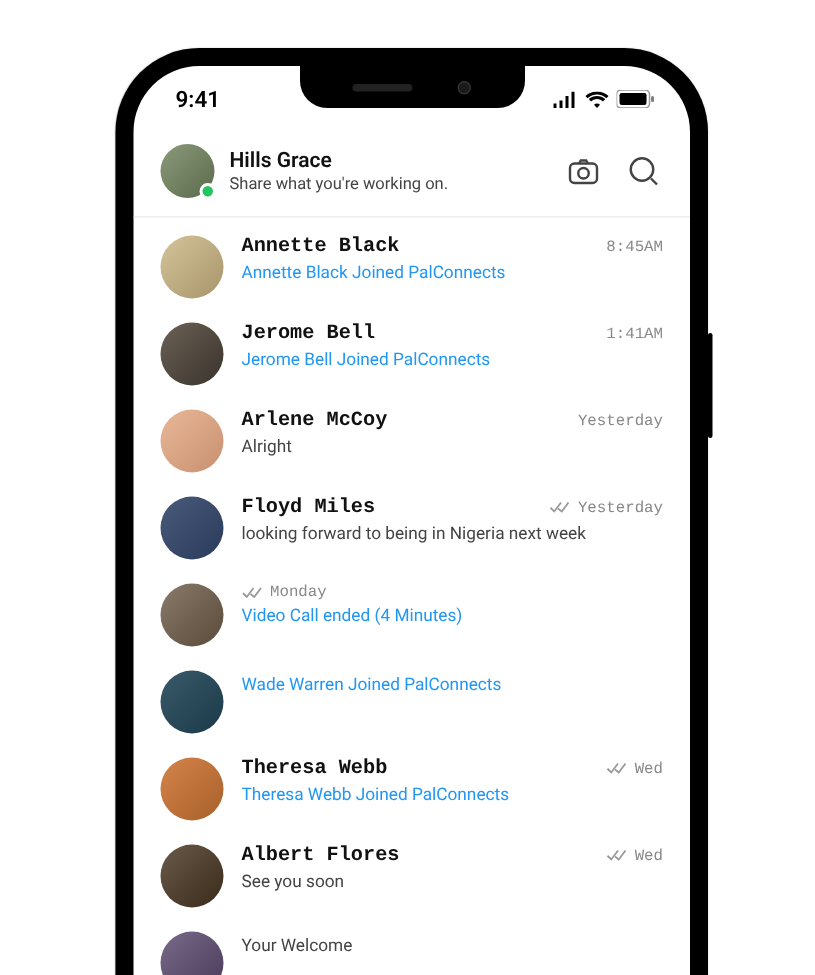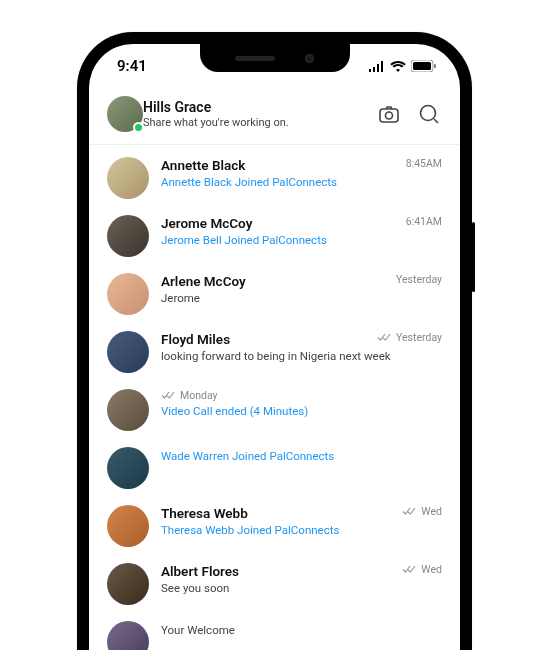--- a/index.html
+++ b/index.html
@@ -78,20 +78,21 @@
     font-size: 15px;
     font-weight: 600;
     color: #000;
   }
   .status-right { display: flex; gap: 5px; align-items: center; }
   .signal, .wifi, .battery { display: inline-flex; }
   .header {
     display: flex;
     align-items: center;
     padding: 8px 18px 12px;
+    gap: 10px;
     border-bottom: 1px solid #eee;
   }
   .header-avatar {
     width: 36px;
     height: 36px;
     border-radius: 50%;
     background: linear-gradient(135deg,#8a9a7a,#5a6a4a);
     position: relative;
     flex-shrink: 0;
   }
@@ -126,21 +127,21 @@
     gap: 12px;
     cursor: pointer;
   }
   .avatar {
     width: 42px;
     height: 42px;
     border-radius: 50%;
     flex-shrink: 0;
   }
   .chat-body { flex: 1; min-width: 0; }
-  .chat-top { display: flex; justify-content: space-between; align-items: flex-start; gap: 8px; }
+  .chat-top { display: flex; justify-content: space-between; align-items: center; gap: 8px; font-family: Liberation Mono, monospace; }
   .chat-name { font-size: 13.5px; font-weight: 600; color: #111; }
   .chat-meta { display: flex; align-items: center; gap: 5px; font-size: 10.5px; color: #888; white-space: nowrap; }
   .chat-preview { font-size: 11.5px; margin-top: 2px; color: #444; white-space: nowrap; overflow: hidden; text-overflow: ellipsis; }
   .chat-preview.link { color: #2196f3; }
   .read-icon { color: #999; display: inline-flex; }
   
   .av-0 { background: linear-gradient(135deg,#d4c39a,#a8956a); }
   .av-1 { background: linear-gradient(135deg,#6b6055,#3a342d); }
   .av-2 { background: linear-gradient(135deg,#e8b898,#c89070); }
   .av-3 { background: linear-gradient(135deg,#4a5a7a,#2a3a5a); }
@@ -219,40 +220,40 @@
           <span>8:45AM</span>
         </div>
       </div>
       <div class="chat-preview link">Annette Black Joined PalConnects</div>
     </div>
         </div>
         <div class="chat-row">
     <div class="avatar av-1"></div>
     <div class="chat-body">
       <div class="chat-top">
-        <div class="chat-name">Jerome McCoy</div>
-        <div class="chat-meta">
-
-          <span>6:41AM</span>
+        <div class="chat-name">Jerome Bell</div>
+        <div class="chat-meta">
+
+          <span>1:41AM</span>
         </div>
       </div>
       <div class="chat-preview link">Jerome Bell Joined PalConnects</div>
     </div>
         </div>
         <div class="chat-row">
     <div class="avatar av-2"></div>
     <div class="chat-body">
       <div class="chat-top">
         <div class="chat-name">Arlene McCoy</div>
         <div class="chat-meta">
 
           <span>Yesterday</span>
         </div>
       </div>
-      <div class="chat-preview ">Jerome</div>
+      <div class="chat-preview ">Alright</div>
     </div>
         </div>
         <div class="chat-row">
     <div class="avatar av-3"></div>
     <div class="chat-body">
       <div class="chat-top">
         <div class="chat-name">Floyd Miles</div>
         <div class="chat-meta">
           <span class="read-icon">
                   <svg width="14" height="9" viewBox="0 0 14 9" fill="none" stroke="currentColor" stroke-width="1.2">

